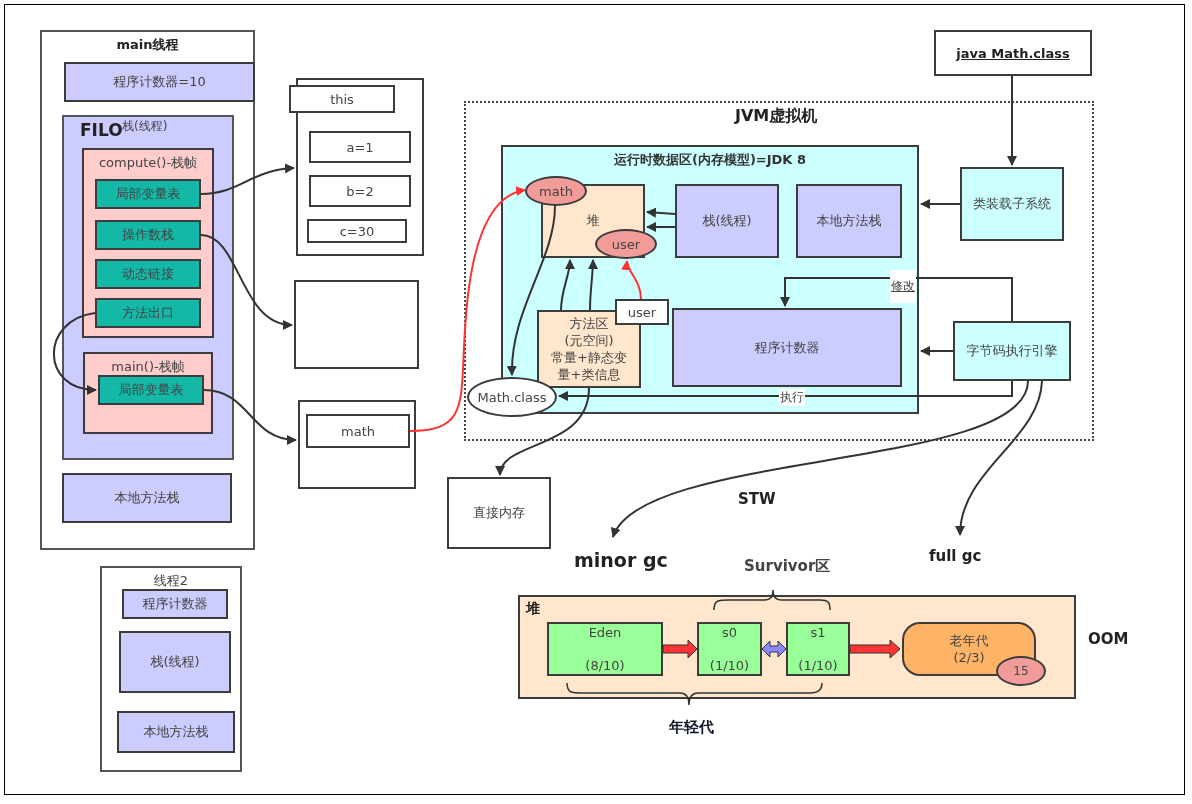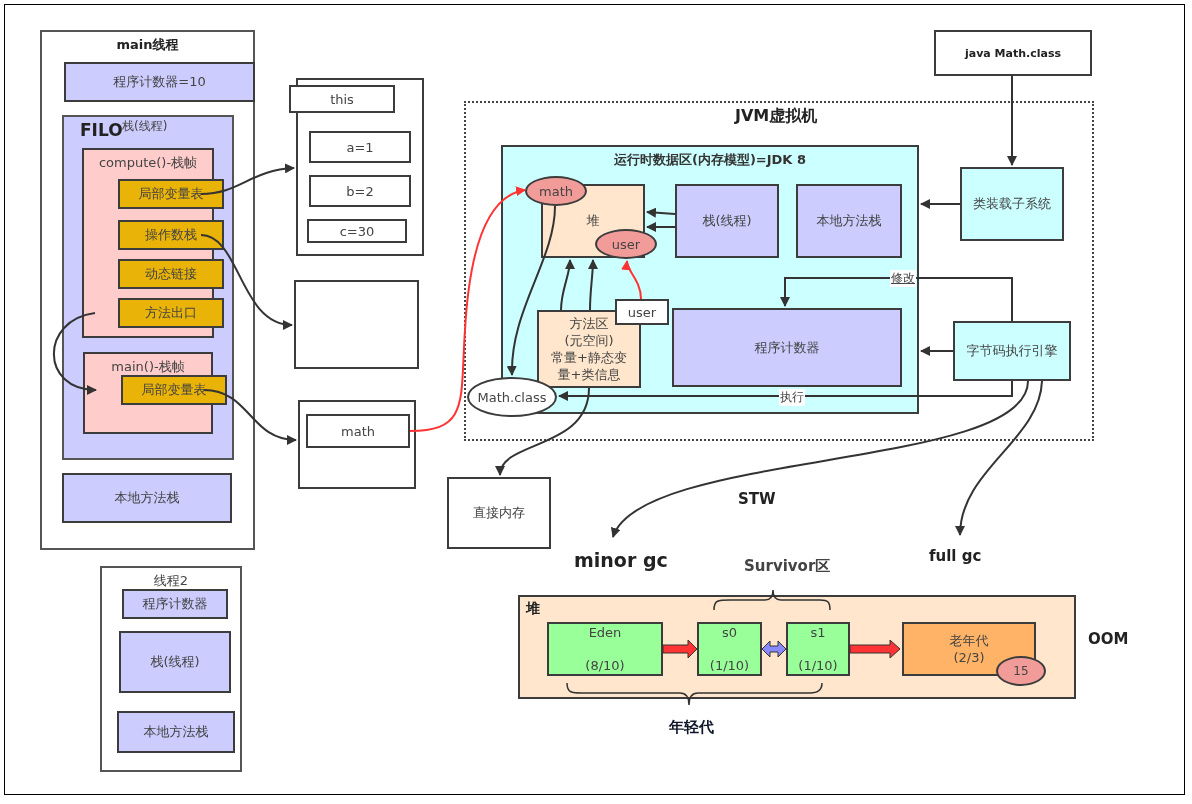--- a/index.html
+++ b/index.html
@@ -2,26 +2,26 @@
 <html><head>
 <meta charset="utf-8">
 <style>
   html, body { margin:0; padding:0; background:#ffffff; }
   body { width:1192px; height:804px; position:relative; overflow:hidden;
          font-family:"DejaVu Sans","Liberation Sans",sans-serif; color:#333; }
   .frame { position:absolute; left:4px; top:4px; width:1181px; height:791px; border:1px solid #000; box-sizing:border-box; }
   .box { position:absolute; box-sizing:border-box; border:2px solid #3c3c3c; display:flex; align-items:center; justify-content:center; text-align:center; font-size:13px; color:#444; }
   .purple { background:#ccccff; }
   .pink { background:#ffcccc; }
-  .green { background:#eab308;margin-left:23px; }
+  .green { background:#14b8a6; }
   .peach { background:#ffe6cc; }
   .cyan { background:#ccffff; }
   .white { background:#ffffff; }
   .brightgreen { background:#99ff99;justify-content:space-between; }
-  .orange { background:#ffb366; }
+  .orange { background:#ffb366;border-radius:18px; }
   .lbl { position:absolute; font-size:13px; color:#444; white-space:nowrap; }
   .bold { font-weight:bold; color:#222; }
   .ellipse { position:absolute; box-sizing:border-box; border:2px solid #3c3c3c; border-radius:50%; display:flex; align-items:center; justify-content:center; font-size:13px; color:#444; }
   .salmon { background:#f19c99; }
   .dotted { position:absolute; border:2px dotted #444; box-sizing:border-box; }
   svg.conn { position:absolute; left:0; top:0; width:1192px; height:804px; pointer-events:none; }
   .top { align-items:flex-start; padding-top:4px; }
   .multiline { line-height:17px; }
 </style>
 </head>
@@ -143,21 +143,21 @@
   </div>
 
 <div class="box cyan" style="left:960px;top:167px;width:104px;height:74px;">
     <span>类装载子系统</span>
   </div>
 <div class="box cyan" style="left:953px;top:321px;width:118px;height:60px;">
     <span>字节码执行引擎</span>
   </div>
 
 <div class="box white" style="left:934px;top:30px;width:158px;height:46px;">
-    <span class="bold" style="font-size:11px;">java Math.class</span>
+    <span class="bold" style="font-size:13px;text-decoration:underline;">java Math.class</span>
   </div>
 
 <div class="box white" style="left:447px;top:477px;width:104px;height:72px;">
     <span>直接内存</span>
   </div>
 
 <span class="lbl bold" style="left:738px;top:490px;font-size:15px;">STW</span>
 <span class="lbl bold" style="left:574px;top:549px;font-size:19px;">minor gc</span>
 <span class="lbl bold" style="left:929px;top:547px;font-size:15px;">full gc</span>
 <span class="lbl bold" style="left:1088px;top:630px;font-size:15px;">OOM</span>
@@ -223,14 +223,14 @@
     <path d="M714,610 C714,600 718,600 730,600 L765,600 C770,600 773,597 773,590 C773,597 776,600 781,600 L820,600 C828,600 830,602 830,610"></path>
     <path d="M567,683 C567,693 572,693 582,693 L680,693 C686,693 689,697 689,705 C689,697 692,693 698,693 L810,693 C818,693 822,690 822,683"></path>
   </g>
   <g>
     <polygon points="663,645 688,645 688,640 697,649 688,658 688,653 663,653" fill="#ff3333" stroke="#333" stroke-width="1"></polygon>
     <polygon points="762,649 770,641 770,646 778,646 778,641 786,649 778,657 778,652 770,652 770,657" fill="#8888ff" stroke="#333" stroke-width="1"></polygon>
     <polygon points="850,645 890,645 890,640 900,649 890,658 890,653 850,653" fill="#ff3333" stroke="#333" stroke-width="1"></polygon>
   </g>
 </svg>
 
-<span class="lbl" style="left:890px;top:270px;background:#fff;font-size:12px;padding:0 1px;text-decoration:underline;">修改</span>
+<span class="lbl" style="left:890px;top:270px;background:#fff;font-size:12px;padding:8px 1px;text-decoration:underline;">修改</span>
 <span class="lbl" style="left:779px;top:389px;background:#fff;font-size:12px;padding:0 1px;">执行</span>
 
 </body></html>

